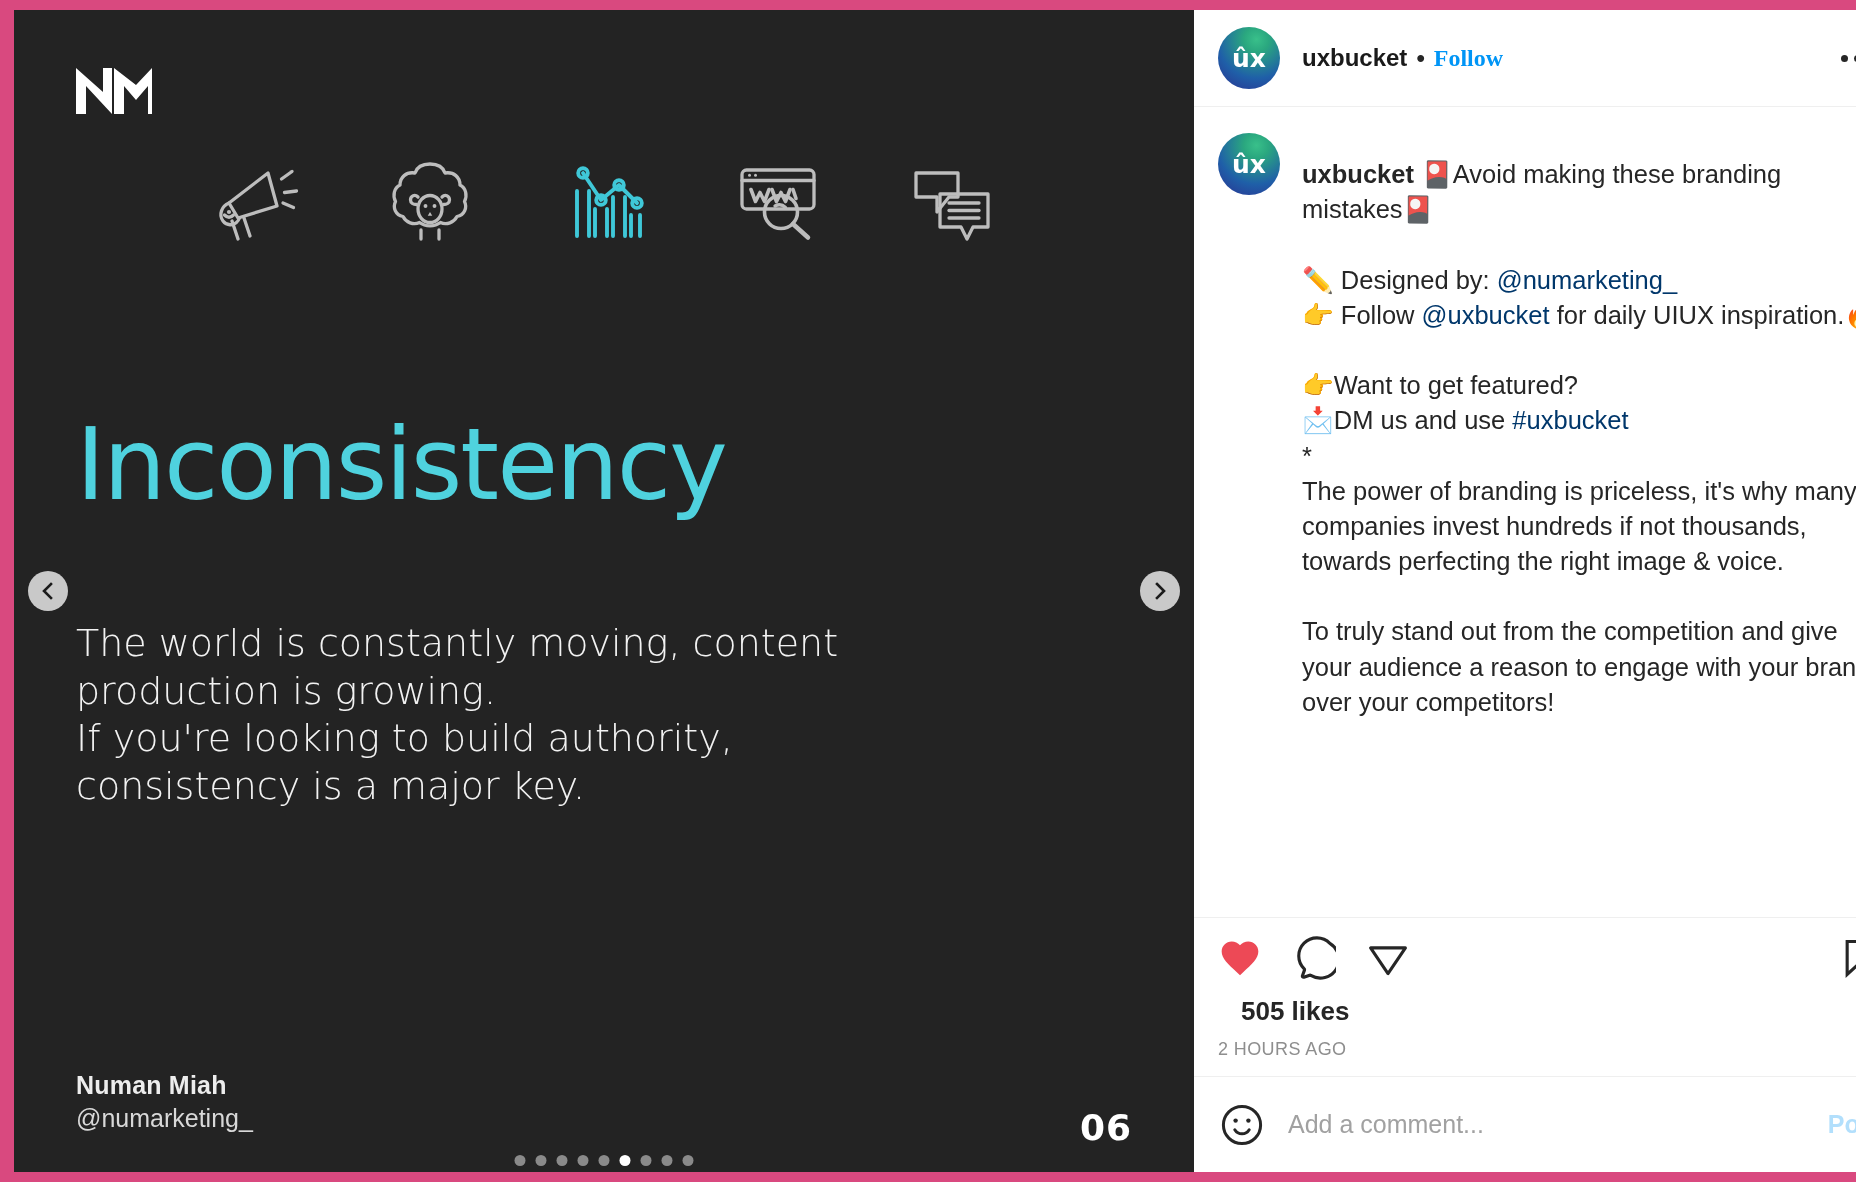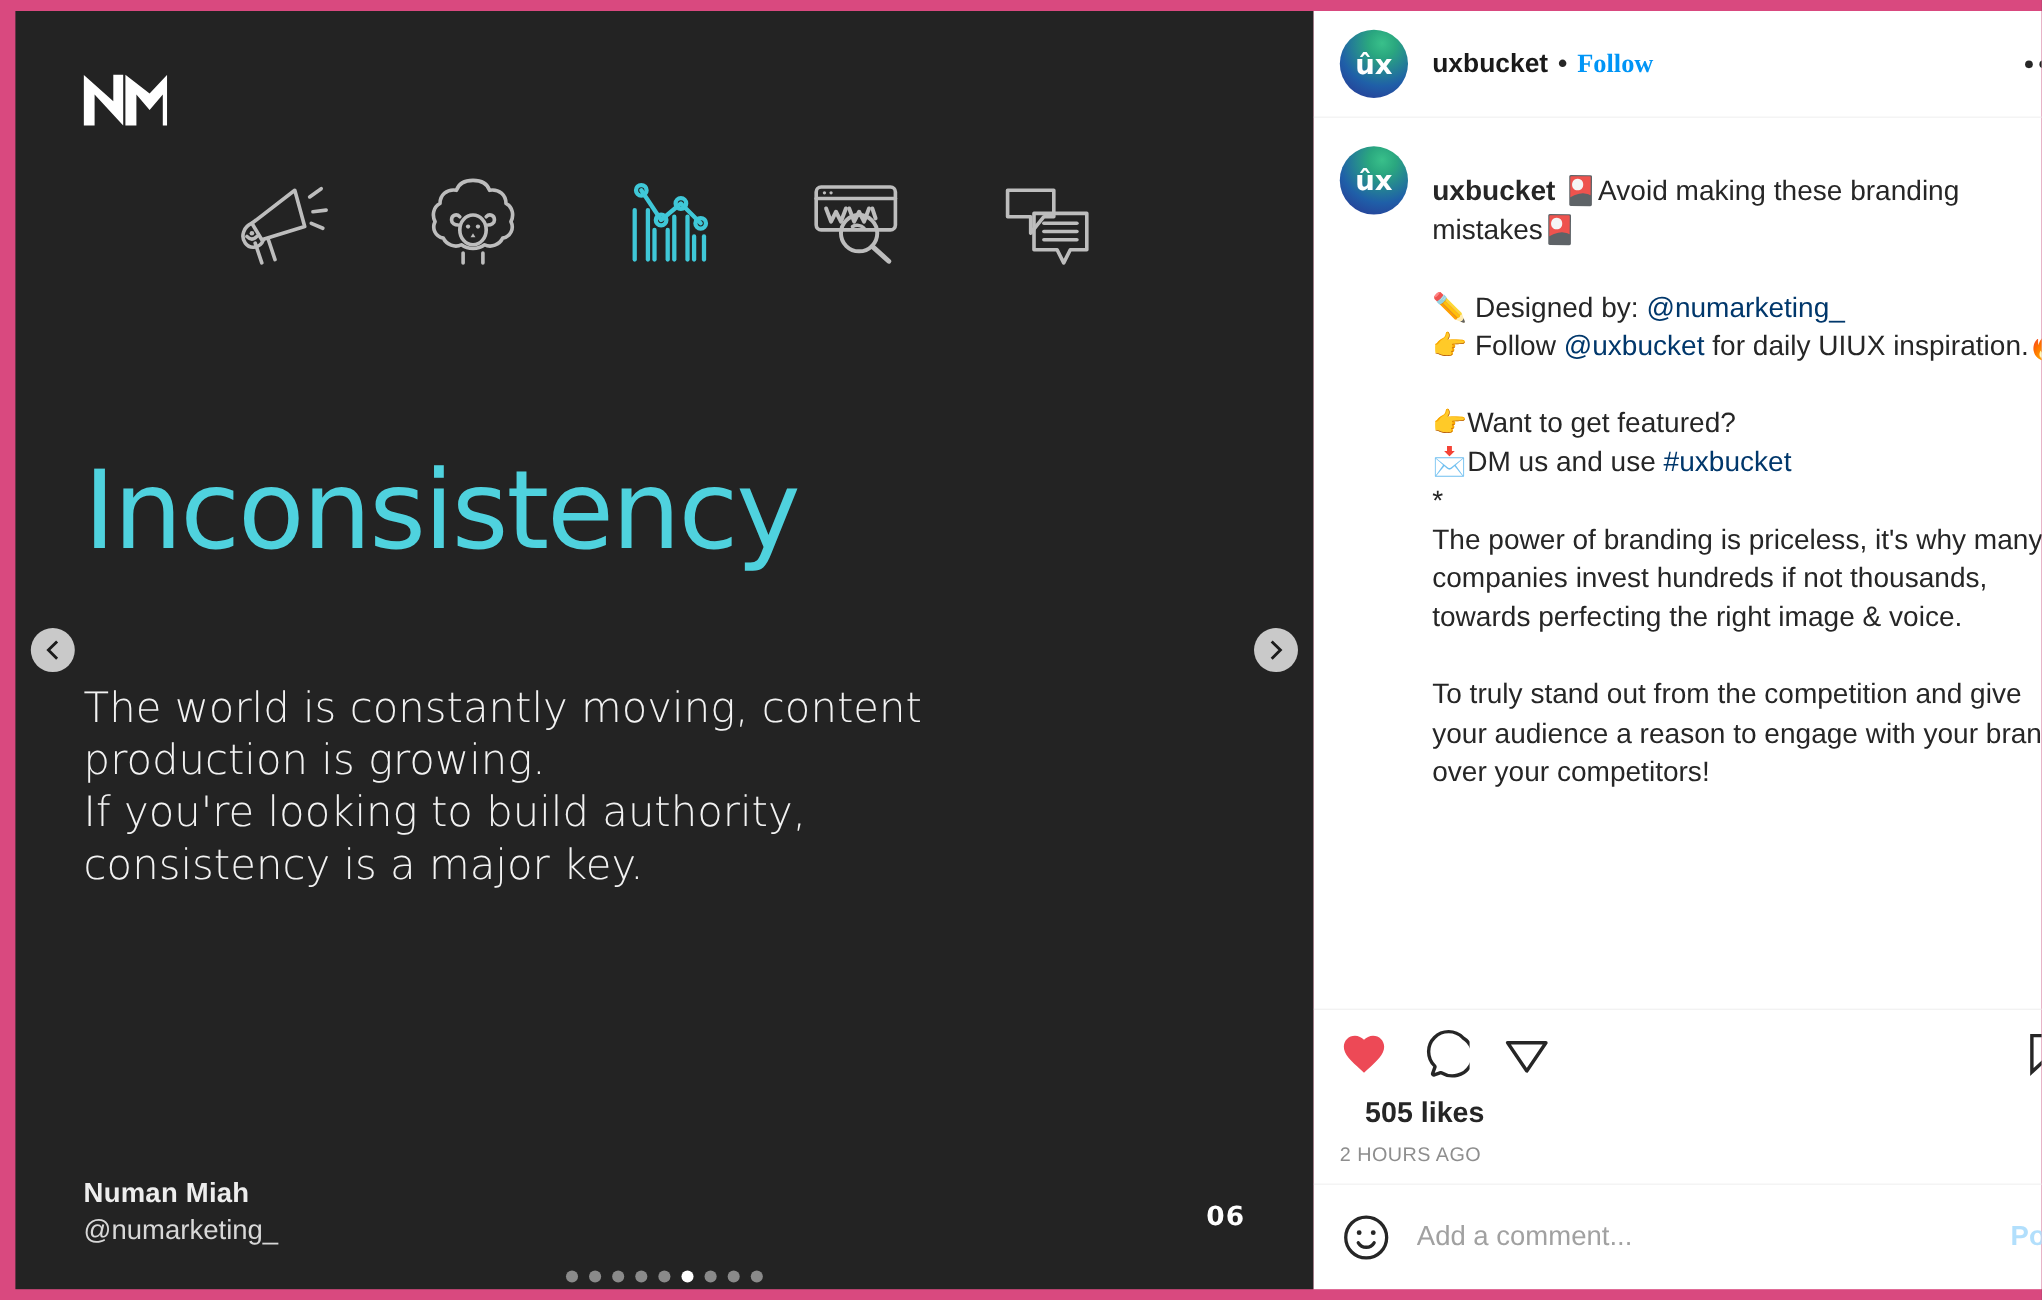--- a/index.html
+++ b/index.html
@@ -53,22 +53,22 @@
   }
 
   .attrib {
     position: absolute; left: 62px; bottom: 36px;
     color: #EDEDED; font-size: 25px; line-height: 1.35;
   }
   .attrib .nm-name { font-weight: bold; letter-spacing: .2px; }
   .attrib .nm-handle { font-weight: 400; color: #D8D8D8; }
 
   .slide-num {
-    position: absolute; right: 62px; bottom: 52px;
-    color: #ffffff; font-size: 24px; font-weight: bold;
+    position: absolute; right: 62px; bottom: 24px;
+    color: #ffffff; font-size: 36px; font-weight: bold;
     font-family: "DejaVu Sans", sans-serif;
     letter-spacing: 1px;
   }
 
   .nav-btn {
     position: absolute; top: 50%; transform: translateY(-50%);
     width: 40px; height: 40px; border-radius: 50%;
     background: #c9c9c9;
     display: flex; align-items: center; justify-content: center;
     cursor: pointer;

